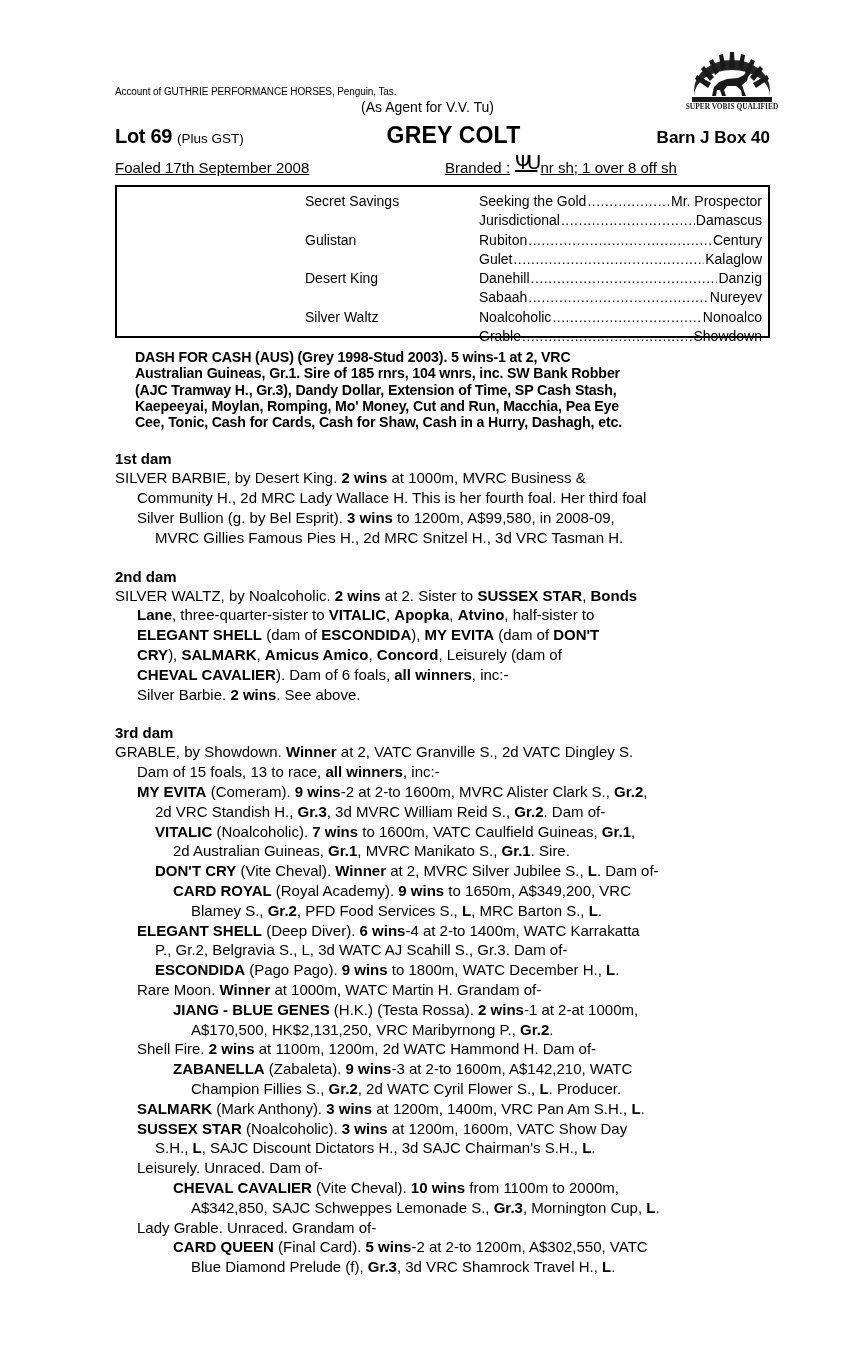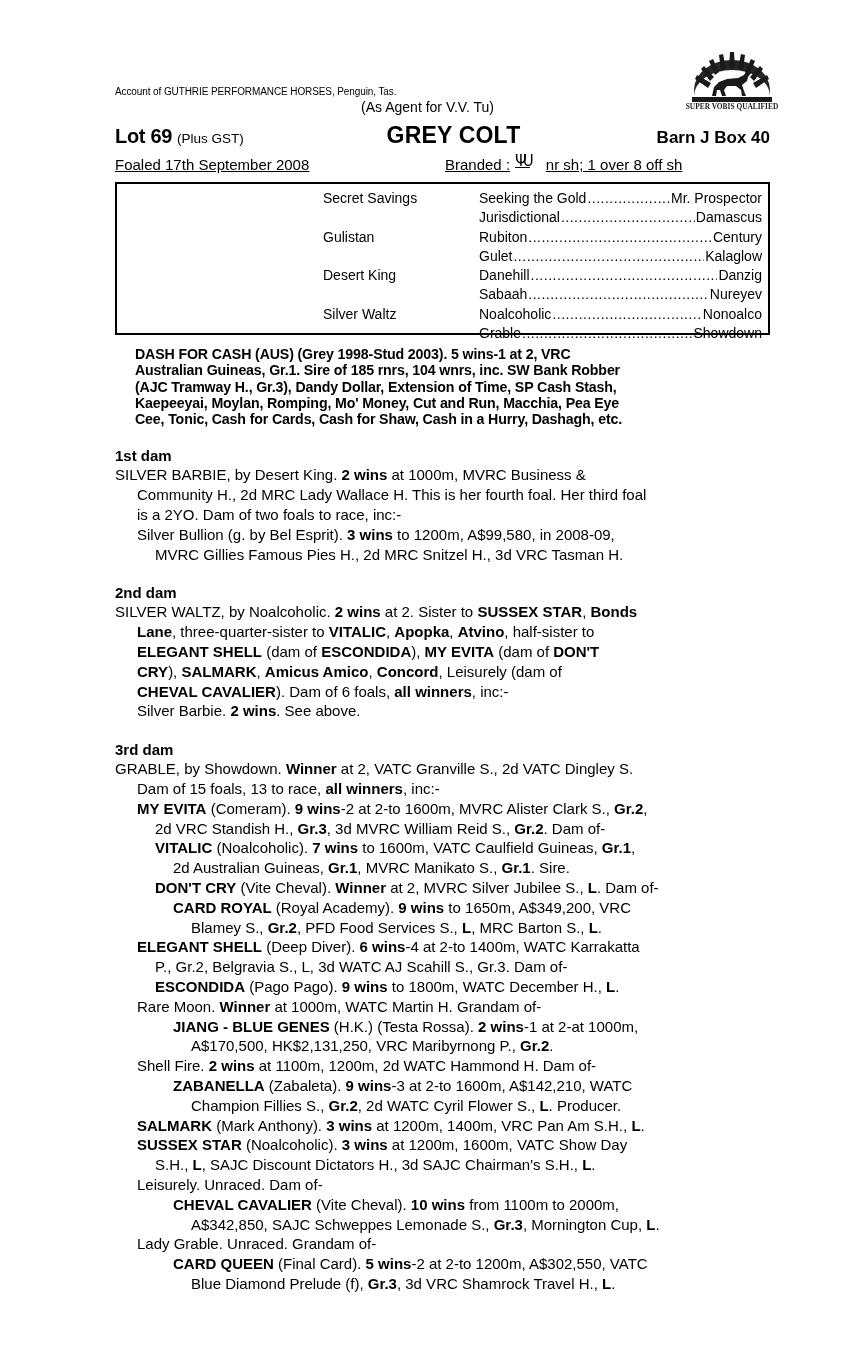--- a/index.html
+++ b/index.html
@@ -66,44 +66,44 @@
     align-items: baseline;
     font-size: 15px;
     margin-top: 8px;
     text-decoration: underline;
   }
   .foaled-left { flex: 0 0 330px; }
   .foaled-right { flex: 1 1 auto; display: flex; align-items: baseline; }
   .brand-glyph {
     display: inline-block;
     font-family: "DejaVu Sans", sans-serif;
-    font-size: 15px;
+    font-size: 20px;
     line-height: 1;
-    margin: 0 16px 0 5px;
+    margin: 0 3px 0 5px;
     position: relative;
     top: -4px;
     letter-spacing: -4px;
   }
 
   
   .ped-box {
     margin-top: 9px;
     border: 2px solid #000;
     height: 153px;
     position: relative;
     box-sizing: border-box;
   }
   .ped-col {
     position: absolute;
     top: 5px;
     font-size: 14px;
     line-height: 19.3px;
   }
   .ped-c1 { left: 7px; width: 185px; }
-  .ped-c2 { left: 206px; width: 155px; }
+  .ped-c2 { left: 188px; width: 155px; }
   .ped-c3 { left: 362px; right: 6px; }
   .ped-name { font-weight: bold; font-size: 15px; letter-spacing: -0.2px; }
   .gp-line {
     display: flex;
     align-items: baseline;
     white-space: nowrap;
   }
   .gp-a { flex: 0 0 auto; }
   .gp-dots {
     flex: 1 1 auto;
@@ -263,21 +263,20 @@
     <span>Australian Guineas, Gr.1. Sire of 185 rnrs, 104 wnrs, inc. SW Bank Robber</span>
     <span>(AJC Tramway H., Gr.3), Dandy Dollar, Extension of Time, SP Cash Stash,</span>
     <span>Kaepeeyai, Moylan, Romping, Mo' Money, Cut and Run, Macchia, Pea Eye</span>
     <span>Cee, Tonic, Cash for Cards, Cash for Shaw, Cash in a Hurry, Dashagh, etc.</span>
   </div>
 
   <div class="dam-head">1st dam</div>
   <div class="dam-body" id="first-dam">
       <div class="ln i0">SILVER BARBIE, by Desert King. <b>2 wins</b> at 1000m, MVRC Business &amp;</div>
       <div class="ln i1">Community H., 2d MRC Lady Wallace H. This is her fourth foal. Her third foal</div>
-      <div class="ln i1 last">is a 2YO. Dam of two foals to race, inc:-</div>
       <div class="ln i1">Silver Bullion (g. by Bel Esprit). <b>3 wins</b> to 1200m, A$99,580, in 2008-09,</div>
       <div class="ln i2 last">MVRC Gillies Famous Pies H., 2d MRC Snitzel H., 3d VRC Tasman H.</div>
     </div>
 
   <div class="dam-head">2nd dam</div>
   <div class="dam-body" id="second-dam">
       <div class="ln i0">SILVER WALTZ, by Noalcoholic. <b>2 wins</b> at 2. Sister to <b>SUSSEX STAR</b>, <b>Bonds</b></div>
       <div class="ln i1"><b>Lane</b>, three-quarter-sister to <b>VITALIC</b>, <b>Apopka</b>, <b>Atvino</b>, half-sister to</div>
       <div class="ln i1"><b>ELEGANT SHELL</b> (dam of <b>ESCONDIDA</b>), <b>MY EVITA</b> (dam of <b>DON'T</b></div>
       <div class="ln i1"><b>CRY</b>), <b>SALMARK</b>, <b>Amicus Amico</b>, <b>Concord</b>, Leisurely (dam of</div>

